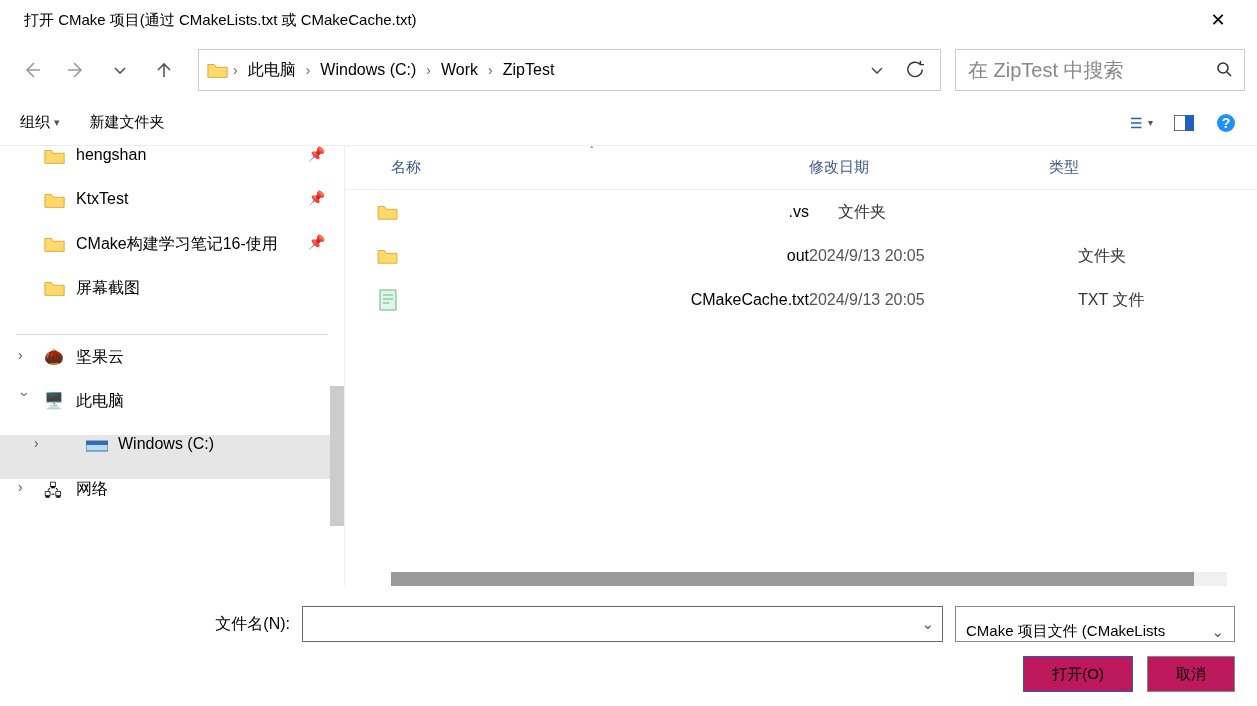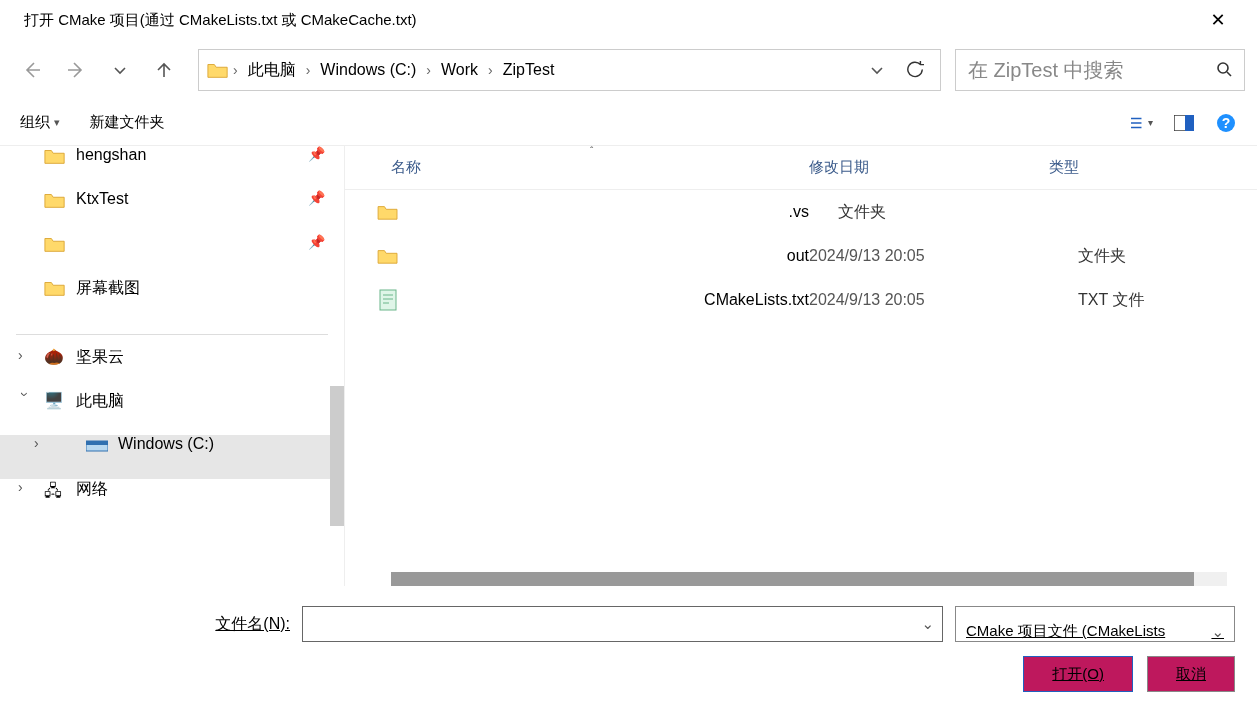--- a/index.html
+++ b/index.html
@@ -46,21 +46,21 @@
 .col-date { width: 240px; }
 .col-type { flex: 1; }
 .filerow { height: 44px; display: flex; align-items: center; padding-left: 30px; font-size: 16px; cursor: pointer; }
 .filerow .fi { width: 26px; display: flex; justify-content: center; margin-right: 8px; }
 .filerow .fn { width: 400px; text-align: right; }
 .filerow .fd { width: 240px; color: #555; }
 .filerow .ft { color: #333; margin-left: 29px; }
 .hscroll { height: 14px; background: #f0f0f0; margin: 0 30px 0 46px; position: relative; }
 .hscroll .thumb { position: absolute; left: 0; top: 0; height: 14px; width: 96%; background: #999; }
 
-.footer { padding: 20px 22px 12px 0; text-decoration: underline; }
+.footer { padding: 20px 22px 12px 0; }
 .row1 { display: flex; align-items: center; gap: 12px; margin-bottom: 14px; }
 .row1 .lbl { width: 290px; text-align: right; font-size: 16px; }
 .fn-input { flex: 1; height: 36px; border: 1px solid #666; padding: 0 8px; font-size: 15px; position: relative; }
 .fn-input .dd { position: absolute; right: 8px; top: 8px; color: #555; }
 .filetype { width: 280px; height: 36px; border: 1px solid #888; padding: 0 10px; display: flex; align-items: flex-end; font-size: 15px; }
 .filetype .dd { margin-left: auto; color: #555; }
 .row2 { display: flex; justify-content: flex-end; gap: 14px; }
 .btn { height: 36px; padding: 0 28px; border: 1px solid #888; background: #be185d; font-size: 15px; cursor: pointer; display: flex; align-items: center; }
 .btn.primary { border: 1px solid #2060c0; }
 
@@ -171,20 +171,21 @@
       <svg class="ico" viewBox="0 0 24 20">
           <path class="folder-svg" d="M1 4 h7 l2 3 h12 v11 h-21 z"></path>
         </svg>
       <span>KtxTest</span>
         <span class="pin">📌</span>
     </div>
     <div class="tree-item pinned">
       <svg class="ico" viewBox="0 0 24 20">
           <path class="folder-svg" d="M1 4 h7 l2 3 h12 v11 h-21 z"></path>
         </svg>
+      <span>CMake构建学习笔记16-使用</span>
         <span class="pin">📌</span>
     </div>
     <div class="tree-item">
       <svg class="ico" viewBox="0 0 24 20">
           <path class="folder-svg" d="M1 4 h7 l2 3 h12 v11 h-21 z"></path>
         </svg>
       <span>屏幕截图</span>
     </div>
     <div class="tree-sep"></div>
     <div class="tree-item">
@@ -240,21 +241,21 @@
           <span class="fd">2024/9/13 20:05</span>
           <span class="ft">文件夹</span>
         </div>
         <div class="filerow">
           <span class="fi">
             <svg width="18" height="22" viewBox="0 0 18 22">
               <rect x="1" y="1" width="16" height="20" fill="#dff5e8" stroke="#6ab58a"></rect>
               <path d="M4 6 h10 M4 10 h10 M4 14 h6" stroke="#6ab58a"></path>
             </svg>
           </span>
-          <span class="fn">CMakeLists.txt</span>
+          <span class="fn">CMakeCache.txt</span>
           <span class="fd">2024/9/13 20:05</span>
           <span class="ft">TXT 文件</span>
         </div>
       </div>
     <div style="flex:1"></div>
     <div class="hscroll">
         <div class="thumb"></div>
       </div>
   </div>
 </div>

